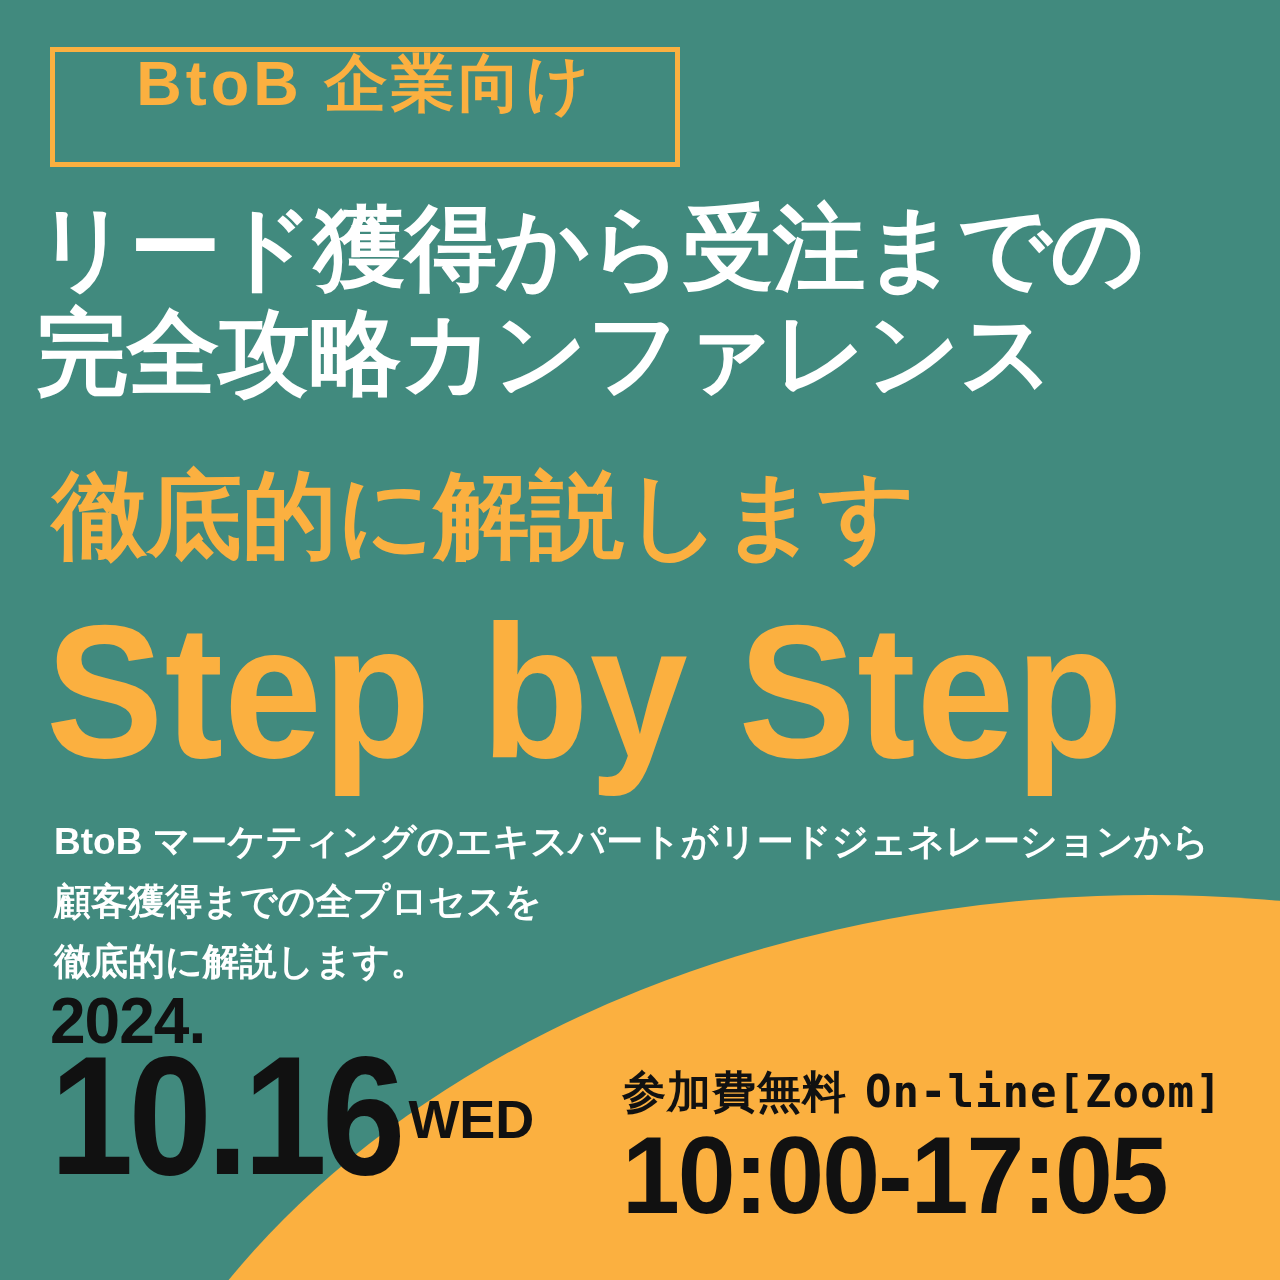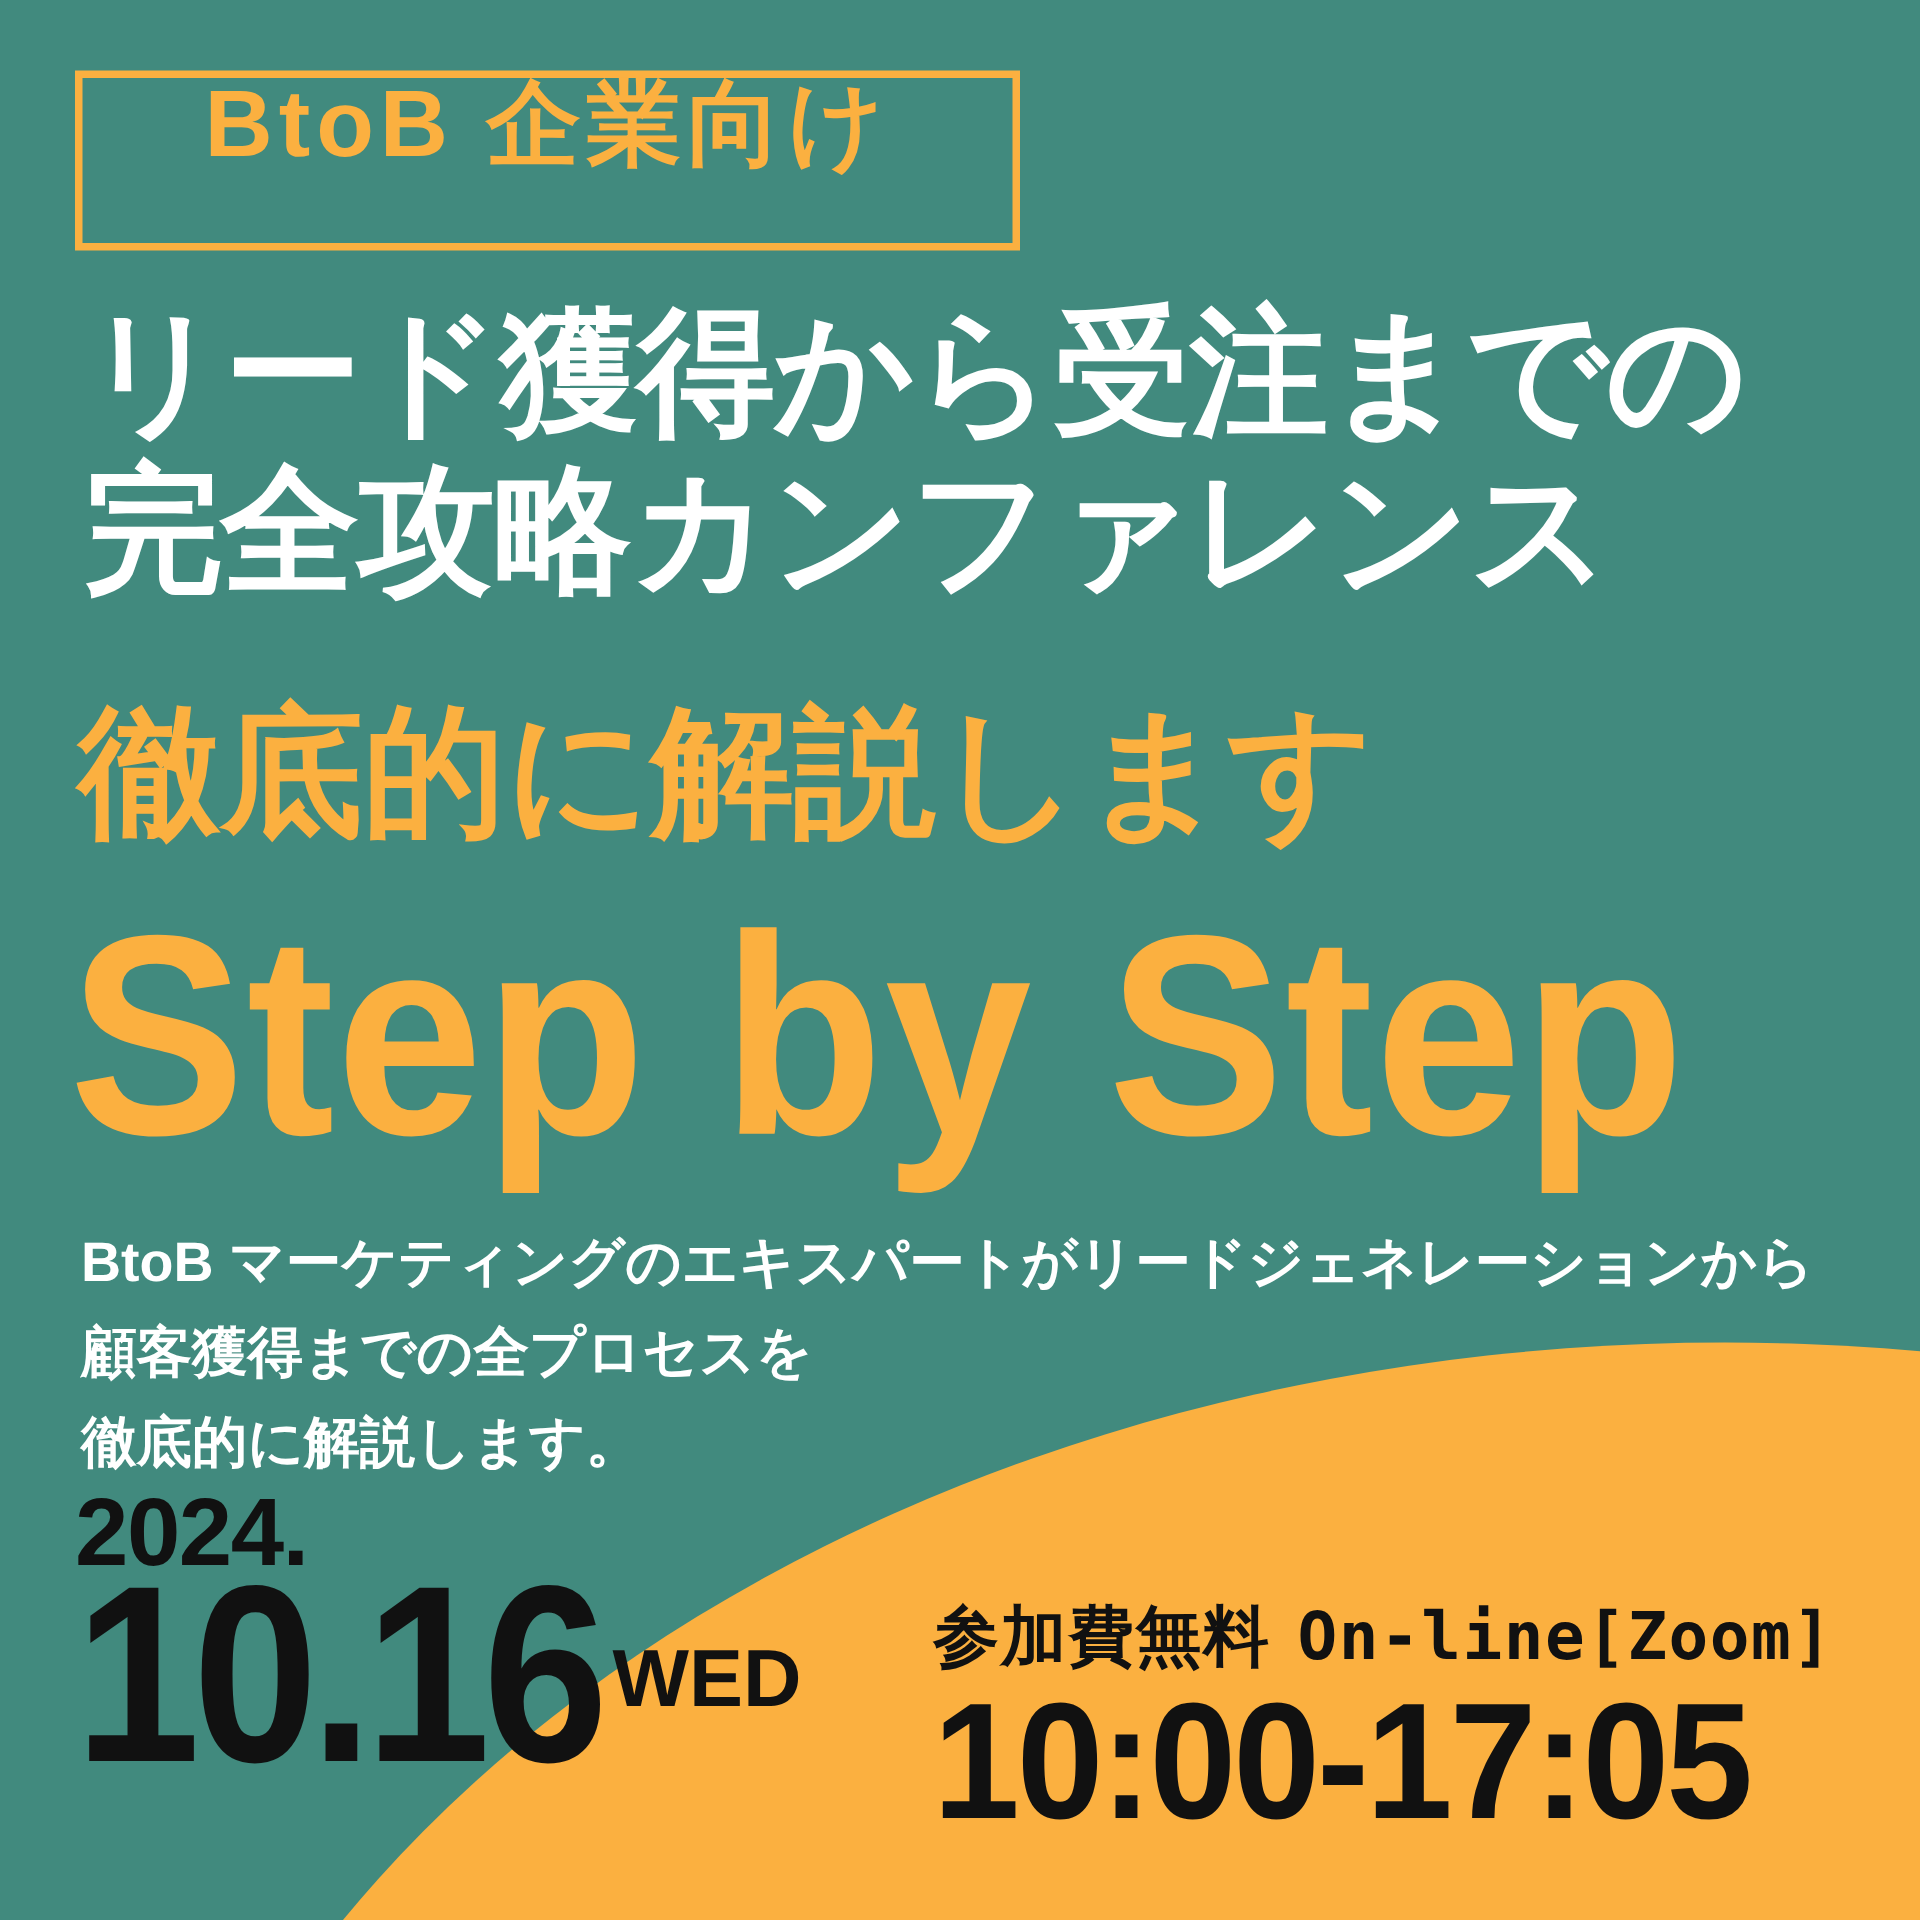--- a/index.html
+++ b/index.html
@@ -45,21 +45,21 @@
     font-size: 63px;
     font-weight: bold;
     letter-spacing: 4px;
     line-height: 1;
     white-space: nowrap;
   }
 
   
   #headline {
     position: absolute;
-    left: 56px;
+    left: 36px;
     top: 196px;
     width: 1200px;
   }
   #headline .hl-line {
     color: #ffffff;
     font-size: 93px;
     font-weight: bold;
     line-height: 1.13;
     letter-spacing: -1px;
     white-space: nowrap;

